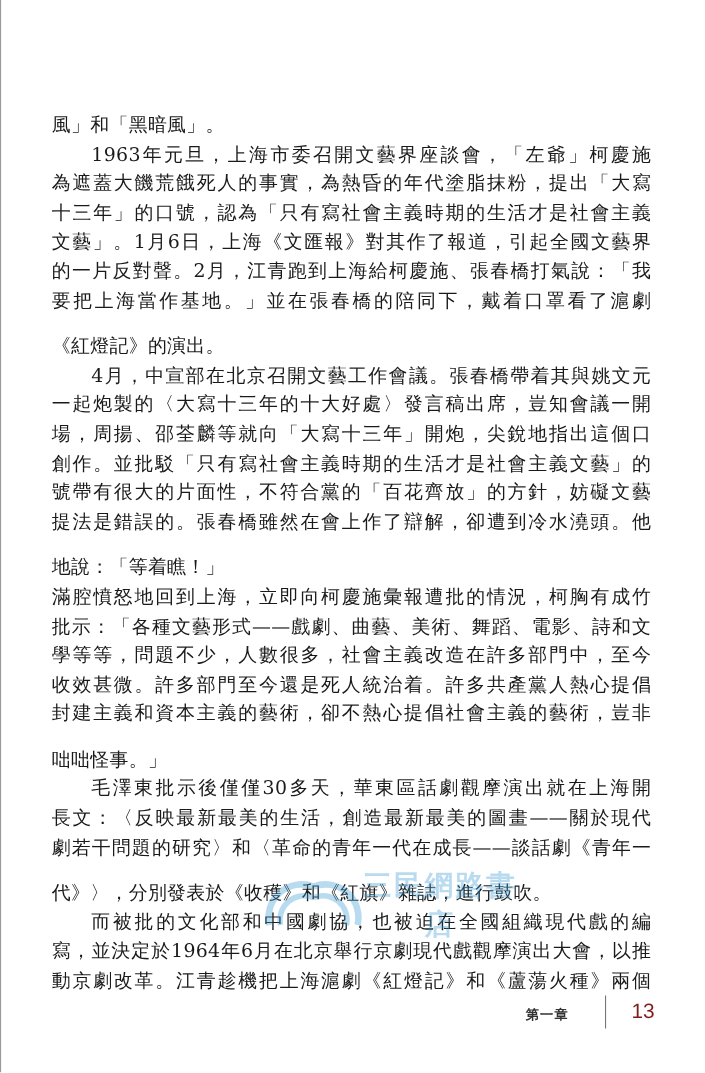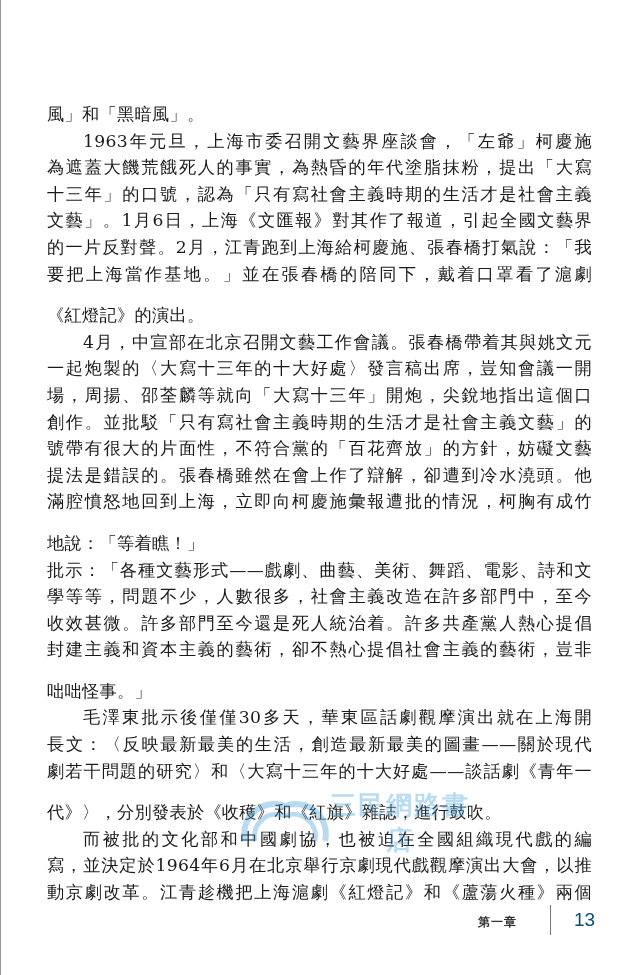--- a/index.html
+++ b/index.html
@@ -94,21 +94,21 @@
       width: 1px;
       height: 30px;
       background: #777;
     }
     .footer-page {
       position: absolute;
       left: 574px;
       top: 4px;
       font-family: "Liberation Sans", sans-serif;
       font-size: 19px;
-      color: #0c4a6e;
+      color: #7f1d1d;
     }
   </style>
 </head>
 <body>
 
 <div class="left-edge"></div>
 
 <div class="page-body" id="page-body">
     <div class="line last">風」和「黑暗風」。</div>
     <div class="line indent">1963年元旦，上海市委召開文藝界座談會，「左爺」柯慶施</div>
@@ -117,30 +117,30 @@
     <div class="line">文藝」。1月6日，上海《文匯報》對其作了報道，引起全國文藝界</div>
     <div class="line">的一片反對聲。2月，江青跑到上海給柯慶施、張春橋打氣說：「我</div>
     <div class="line">要把上海當作基地。」並在張春橋的陪同下，戴着口罩看了滬劇</div>
     <div class="line last">《紅燈記》的演出。</div>
     <div class="line indent">4月，中宣部在北京召開文藝工作會議。張春橋帶着其與姚文元</div>
     <div class="line">一起炮製的〈大寫十三年的十大好處〉發言稿出席，豈知會議一開</div>
     <div class="line">場，周揚、邵荃麟等就向「大寫十三年」開炮，尖銳地指出這個口</div>
     <div class="line">創作。並批駁「只有寫社會主義時期的生活才是社會主義文藝」的</div>
     <div class="line">號帶有很大的片面性，不符合黨的「百花齊放」的方針，妨礙文藝</div>
     <div class="line">提法是錯誤的。張春橋雖然在會上作了辯解，卻遭到冷水澆頭。他</div>
+    <div class="line last">地說：「等着瞧！」</div>
     <div class="line">滿腔憤怒地回到上海，立即向柯慶施彙報遭批的情況，柯胸有成竹</div>
-    <div class="line last">地說：「等着瞧！」</div>
     <div class="line">批示：「各種文藝形式——戲劇、曲藝、美術、舞蹈、電影、詩和文</div>
     <div class="line">學等等，問題不少，人數很多，社會主義改造在許多部門中，至今</div>
     <div class="line">收效甚微。許多部門至今還是死人統治着。許多共產黨人熱心提倡</div>
     <div class="line">封建主義和資本主義的藝術，卻不熱心提倡社會主義的藝術，豈非</div>
     <div class="line last">咄咄怪事。」</div>
     <div class="line indent">毛澤東批示後僅僅30多天，華東區話劇觀摩演出就在上海開</div>
     <div class="line">長文：〈反映最新最美的生活，創造最新最美的圖畫——關於現代</div>
-    <div class="line">劇若干問題的研究〉和〈大寫十三年的十大好處——談話劇《青年一</div>
+    <div class="line">劇若干問題的研究〉和〈革命的青年一代在成長——談話劇《青年一</div>
     <div class="line last">代》〉，分別發表於《收穫》和《紅旗》雜誌，進行鼓吹。</div>
     <div class="line indent">而被批的文化部和中國劇協，也被迫在全國組織現代戲的編</div>
     <div class="line">寫，並決定於1964年6月在北京舉行京劇現代戲觀摩演出大會，以推</div>
     <div class="line">動京劇改革。江青趁機把上海滬劇《紅燈記》和《蘆蕩火種》兩個</div>
   </div>
 
 <div class="watermark">
   <svg class="watermark-arc" width="90" height="60" viewBox="0 0 90 60">
     <path d="M5 55 A30 30 0 0 1 45 20" stroke="#3a9bd5" stroke-width="6" fill="none"></path>
     <path d="M15 55 A22 22 0 0 1 45 30" stroke="#3a9bd5" stroke-width="5" fill="none"></path>

